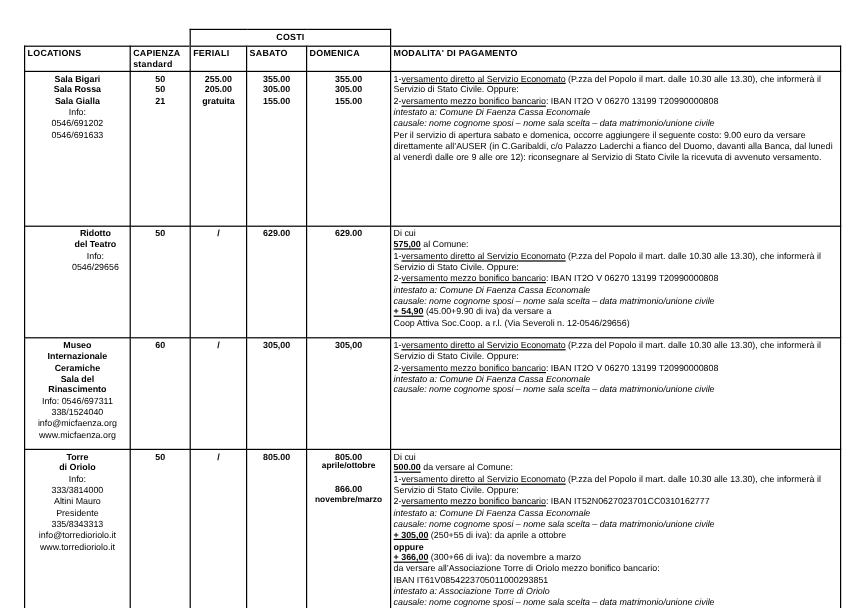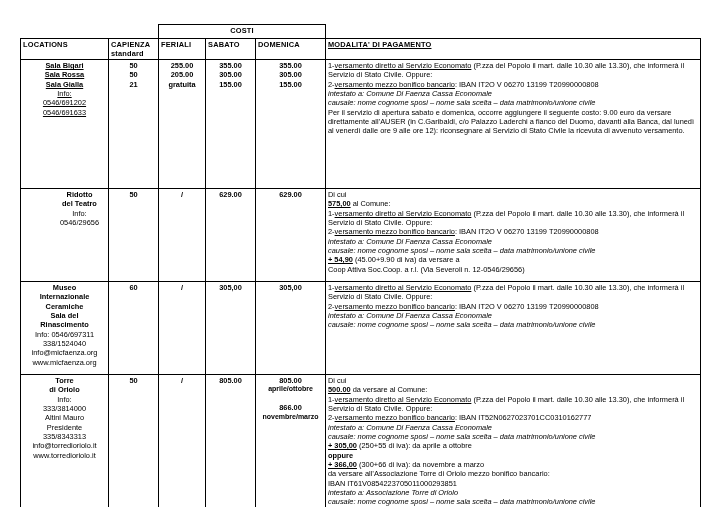--- a/index.html
+++ b/index.html
@@ -72,21 +72,20 @@
     vertical-align: middle;
     padding-top: 2px;
     padding-bottom: 2px;
   }
   .col-head.loc-head,
   .col-head.cap-head {
     border-top: 1px solid #000;
   }
   .col-head.mod-head {
     border-top: 1px solid #000;
-    text-decoration: underline;
   }
   .loc-cell {
     text-align: center;
     font-size: 7.5px;
     line-height: 1.3;
     padding-top: 3px;
   }
   .loc-cell .strong {
     font-weight: bold;
   }
@@ -152,21 +151,21 @@
           <span style="font-weight:bold">standard</span>
         </th>
         <th class="col-head">FERIALI</th>
         <th class="col-head">SABATO</th>
         <th class="col-head">DOMENICA</th>
         <th class="col-head mod-head">MODALITA' DI PAGAMENTO</th>
       </tr>
     </thead>
     <tbody id="tbody">
         <tr>
-          <td class="loc-cell" style="height: 126px; text-decoration: underline;">
+          <td class="loc-cell" style="height: 126px;">
             <div class="strong">Sala Bigari</div>
             <div class="strong">Sala Rossa</div>
             <div class="strong">Sala Gialla</div>
             <div>Info:</div>
             <div>0546/691202</div>
             <div>0546/691633</div>
           </td>
           <td class="cap-cell">
             <div>50</div>
             <div>50</div>

